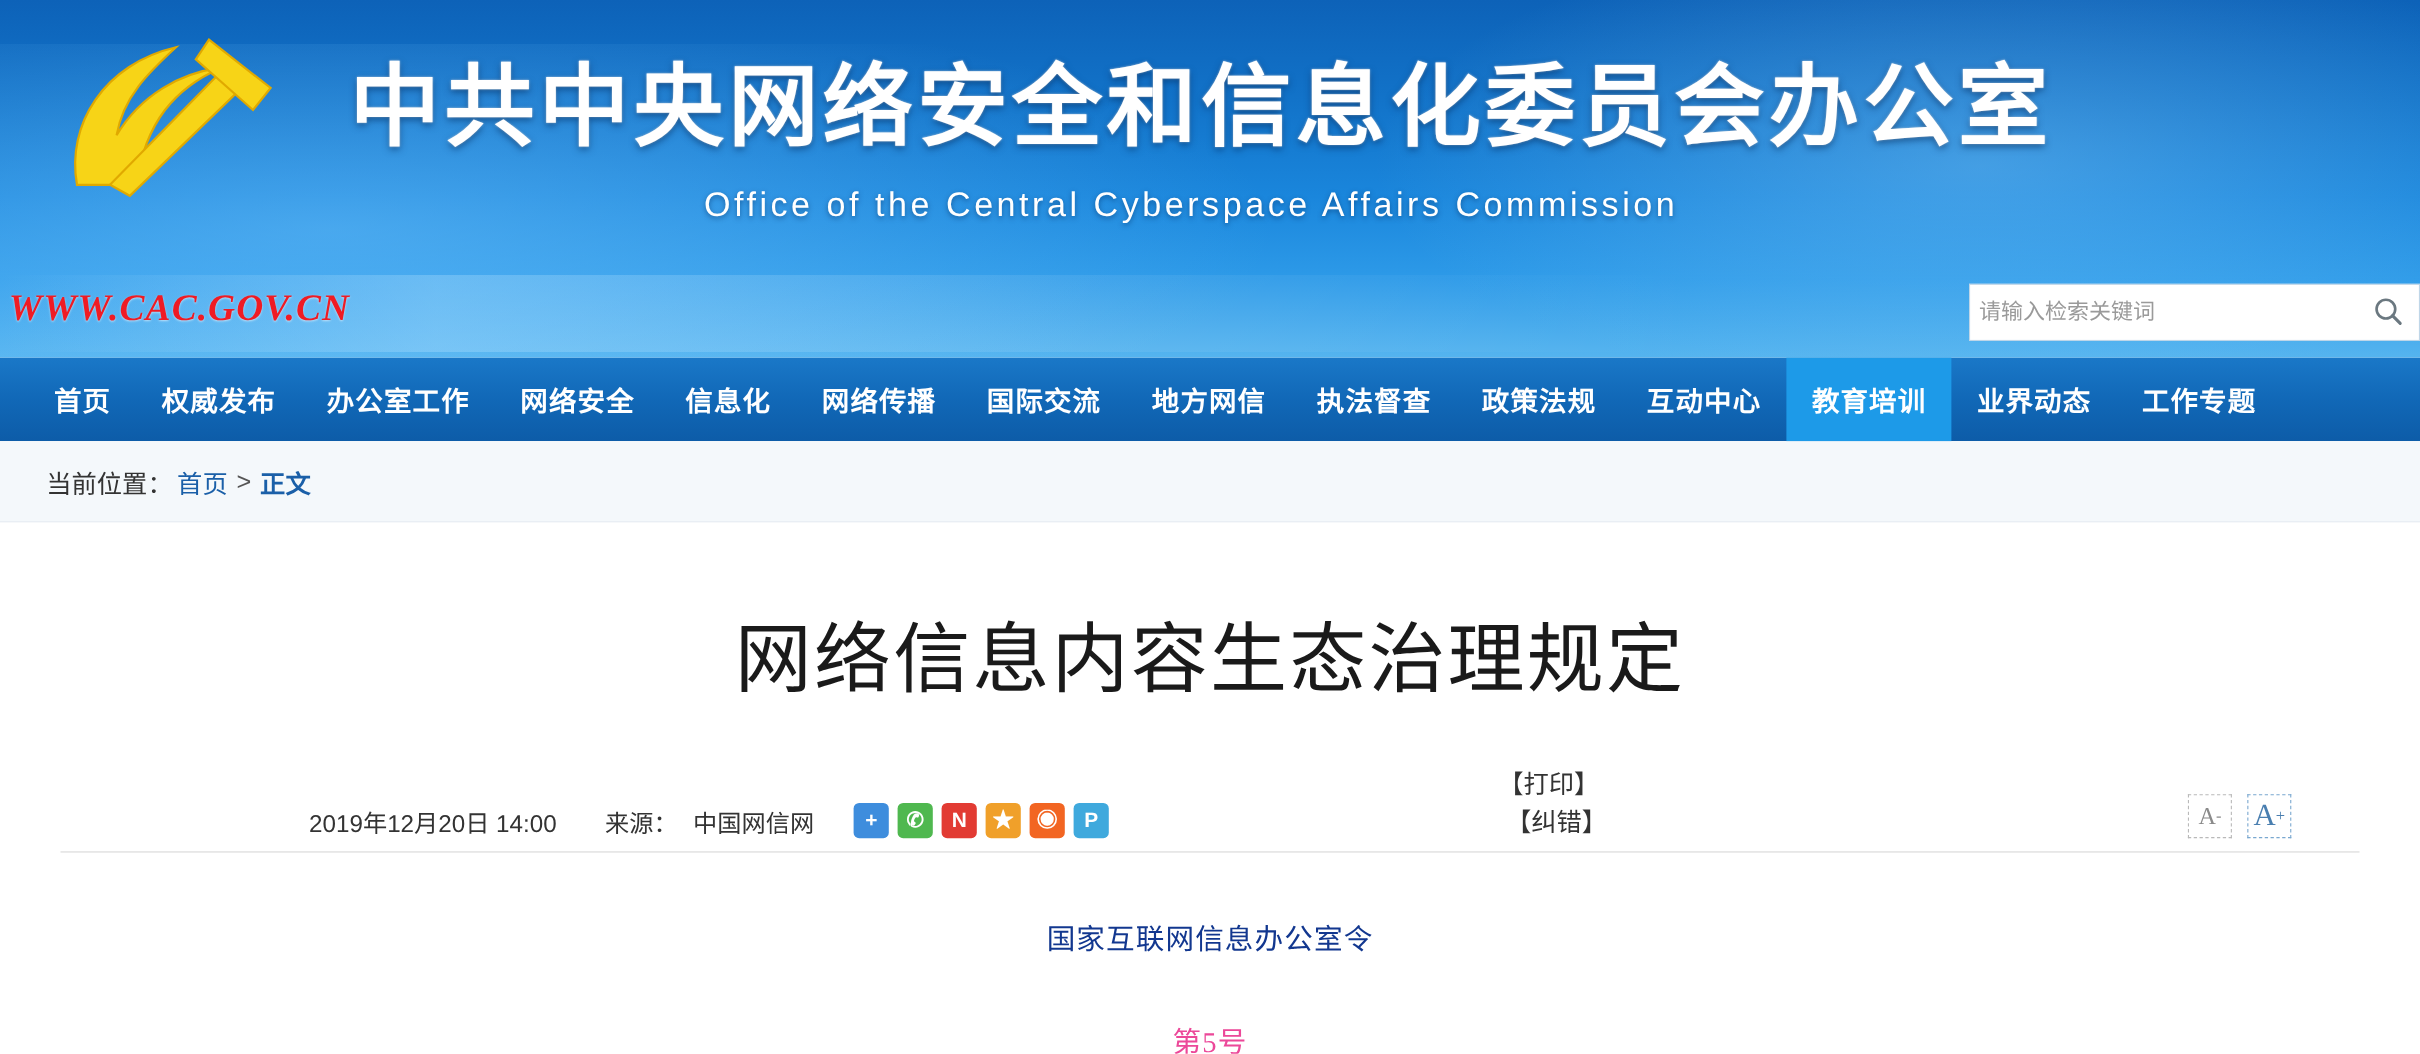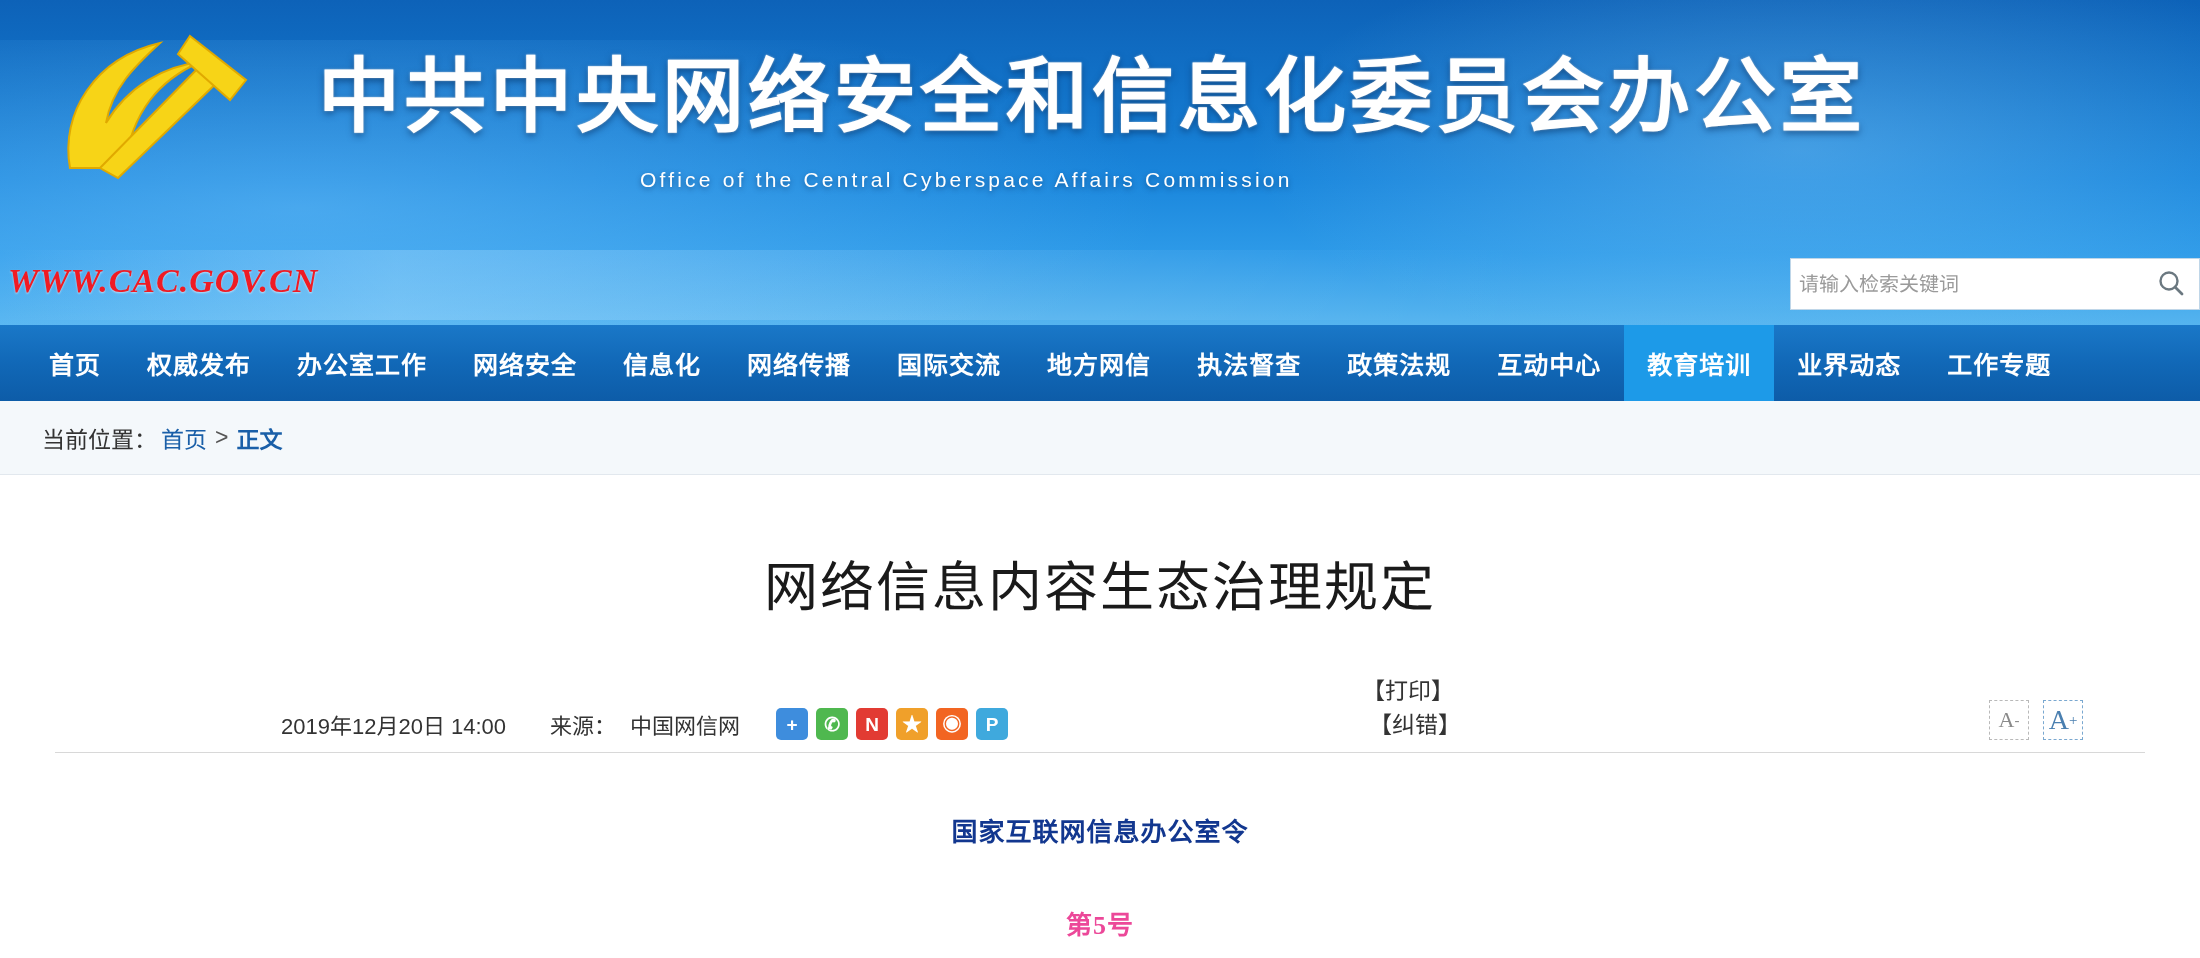--- a/index.html
+++ b/index.html
@@ -69,21 +69,21 @@
     letter-spacing: 4px;
     color: #ffffff;
     text-shadow: 0 3px 7px rgba(0,40,90,0.55), 0 0 2px rgba(255,255,255,0.8);
     white-space: nowrap;
   }
   .banner-title-en {
     position: absolute;
     left: 640px;
     top: 168px;
     font-family: "Liberation Sans", sans-serif;
-    font-size: 21px;
+    font-size: 31px;
     letter-spacing: 3.2px;
     color: #ffffff;
     text-shadow: 0 2px 5px rgba(0,40,90,0.5);
     white-space: nowrap;
   }
   .banner-url {
     position: absolute;
     left: 8px;
     top: 262px;
     font-family: "Liberation Serif", serif;
@@ -197,21 +197,21 @@
   
   .article {
     width: 2200px;
     background: #ffffff;
     padding-top: 68px;
     box-sizing: border-box;
   }
   .article-title {
     text-align: center;
     font-family: "Liberation Serif", serif;
-    font-size: 54px;
+    font-size: 70px;
     color: #1a1a1a;
     letter-spacing: 2px;
     font-weight: normal;
     margin: 0;
   }
 
   .meta-row {
     margin: 56px auto 0 auto;
     width: 2090px;
     height: 62px;
@@ -304,21 +304,21 @@
 
   .body-text {
     width: 1300px;
     margin: 0 auto;
     padding-top: 58px;
     text-align: center;
   }
   .body-line {
     font-family: "Liberation Serif", serif;
     font-size: 26px;
-    font-weight: bold;
+    font-weight: normal;
     color: #12378f;
     margin-bottom: 56px;
     letter-spacing: 1px;
   }
   .body-line.secondary {
     color: #ec4899;
   }
 </style>
 </head>
 <body>

